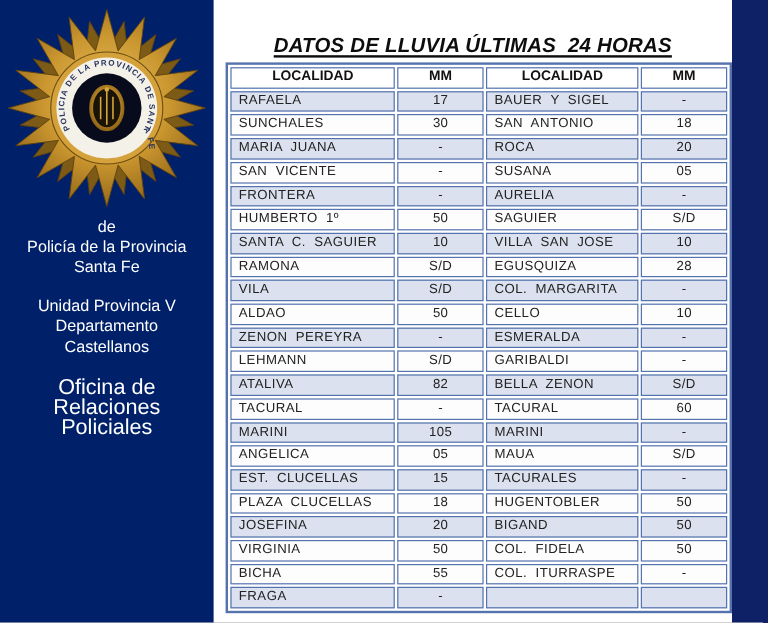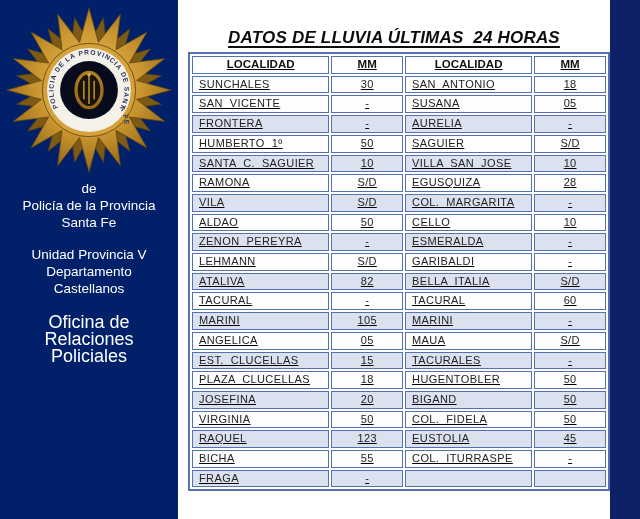--- a/index.html
+++ b/index.html
@@ -13,21 +13,21 @@
   .unit{margin-top:15px;font-size:13.5px;line-height:17px;}
   .office{margin-top:17px;font-size:18px;line-height:17px;}
   
   .strip{position:absolute;right:0;top:0;width:30px;height:519px;background:#0e2166;}
   
   .content{position:absolute;left:178px;top:0;width:432px;height:519px;margin-top:24px;}
   .title{margin-top:4px;text-align:center;font-size:17px;font-weight:bold;font-style:italic;
          color:#0d0d0d;letter-spacing:0.2px;white-space:pre;
          text-decoration:underline;text-decoration-thickness:1.5px;text-underline-offset:3px;}
   table.rain{border-collapse:separate;border-spacing:2px;margin:4px 0 0 10px;
-             border:2px solid #5472ae;background:#ffffff;table-layout:fixed;text-decoration:underline;}
+             border:2px solid #5472ae;background:#ffffff;table-layout:fixed;}
   table.rain th,table.rain td{border:1px solid #5472ae;height:15.7px;line-height:15.7px;
              overflow:hidden;box-sizing:content-box;}
   table.rain th{font-size:11.5px;font-weight:bold;color:#111;text-align:center;background:#ffffff;padding:0 2px;}
   td.loc{font-size:11px;color:#222;text-align:left;padding:0 0 0 6px;letter-spacing:0.4px;white-space:pre;}
   td.mm{font-size:11px;color:#222;text-align:center;padding:0 2px;letter-spacing:0.3px;}
   th.c1,td.c1{width:130px;} th.c2,td.c2{width:68px;} th.c3,td.c3{width:120px;} th.c4,td.c4{width:68px;}
   tr.shaded td{background:#dbe1ef;}
   tr.plain td{background:#fdfdfe;}
 </style>
 </head>
@@ -83,26 +83,38 @@
     <table class="rain">
       <thead>
         <tr>
           <th class="c1">LOCALIDAD</th>
           <th class="c2">MM</th>
           <th class="c3">LOCALIDAD</th>
           <th class="c4">MM</th>
         </tr>
       </thead>
       <tbody>
+          <tr class="shaded">
+            <td class="loc c1">RAFAELA</td>
+            <td class="mm c2">17</td>
+            <td class="loc c3">BAUER  Y  SIGEL</td>
+            <td class="mm c4">-</td>
+          </tr>
           <tr class="plain">
             <td class="loc c1">SUNCHALES</td>
             <td class="mm c2">30</td>
             <td class="loc c3">SAN  ANTONIO</td>
             <td class="mm c4">18</td>
           </tr>
+          <tr class="shaded">
+            <td class="loc c1">MARIA  JUANA</td>
+            <td class="mm c2">-</td>
+            <td class="loc c3">ROCA</td>
+            <td class="mm c4">20</td>
+          </tr>
           <tr class="plain">
             <td class="loc c1">SAN  VICENTE</td>
             <td class="mm c2">-</td>
             <td class="loc c3">SUSANA</td>
             <td class="mm c4">05</td>
           </tr>
           <tr class="shaded">
             <td class="loc c1">FRONTERA</td>
             <td class="mm c2">-</td>
             <td class="loc c3">AURELIA</td>
@@ -146,21 +158,21 @@
           </tr>
           <tr class="plain">
             <td class="loc c1">LEHMANN</td>
             <td class="mm c2">S/D</td>
             <td class="loc c3">GARIBALDI</td>
             <td class="mm c4">-</td>
           </tr>
           <tr class="shaded">
             <td class="loc c1">ATALIVA</td>
             <td class="mm c2">82</td>
-            <td class="loc c3">BELLA  ITALIA</td>
+            <td class="loc c3">BELLA  ZENON</td>
             <td class="mm c4">S/D</td>
           </tr>
           <tr class="plain">
             <td class="loc c1">TACURAL</td>
             <td class="mm c2">-</td>
             <td class="loc c3">TACURAL</td>
             <td class="mm c4">60</td>
           </tr>
           <tr class="shaded">
             <td class="loc c1">MARINI</td>
@@ -191,26 +203,20 @@
             <td class="mm c2">20</td>
             <td class="loc c3">BIGAND</td>
             <td class="mm c4">50</td>
           </tr>
           <tr class="plain">
             <td class="loc c1">VIRGINIA</td>
             <td class="mm c2">50</td>
             <td class="loc c3">COL.  FIDELA</td>
             <td class="mm c4">50</td>
           </tr>
-          <tr class="shaded">
-            <td class="loc c1">RAQUEL</td>
-            <td class="mm c2">123</td>
-            <td class="loc c3">EUSTOLIA</td>
-            <td class="mm c4">45</td>
-          </tr>
           <tr class="plain">
             <td class="loc c1">BICHA</td>
             <td class="mm c2">55</td>
             <td class="loc c3">COL.  ITURRASPE</td>
             <td class="mm c4">-</td>
           </tr>
           <tr class="shaded">
             <td class="loc c1">FRAGA</td>
             <td class="mm c2">-</td>
             <td class="loc c3"></td>

